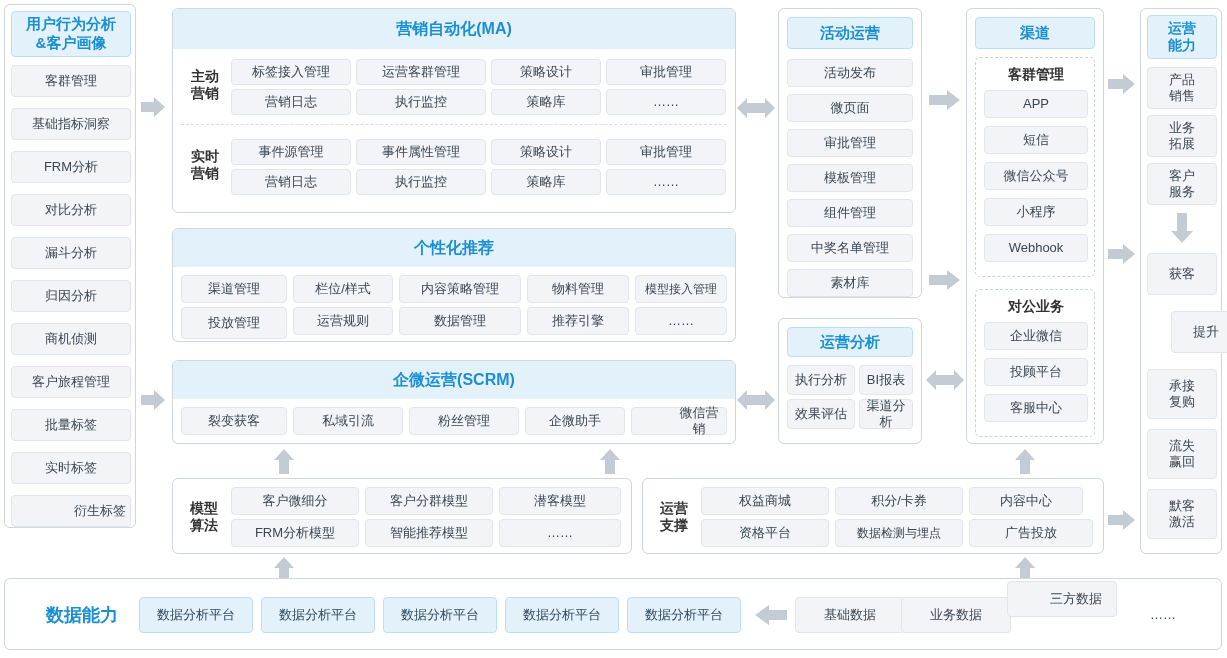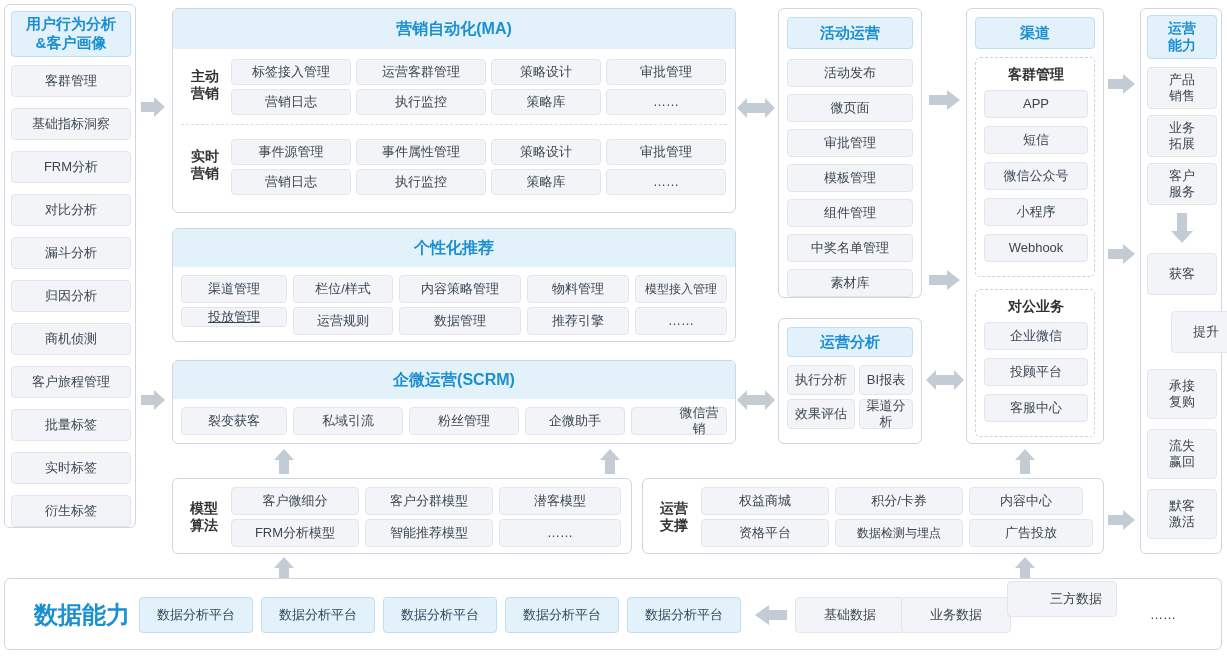--- a/index.html
+++ b/index.html
@@ -107,21 +107,21 @@
       </div>
     <div class="cell" style="position:absolute;left:6px;top:361px;width:120px;height:32px;">
         <span>客户旅程管理</span>
       </div>
     <div class="cell" style="position:absolute;left:6px;top:404px;width:120px;height:32px;">
         <span>批量标签</span>
       </div>
     <div class="cell" style="position:absolute;left:6px;top:447px;width:120px;height:32px;">
         <span>实时标签</span>
       </div>
-    <div class="cell" style="position:absolute;left:6px;top:490px;width:120px;height:32px;">
+    <div class="cell" style="position:absolute;left:6px;top:490px;width:120px;height:32px;justify-content:flex-end;">
         <span>衍生标签</span>
       </div>
   </div>
 
   <div class="arrow" style="left:139px; top:95px; width:28px; height:24px;">
     <svg width="28" height="22" viewBox="0 0 28 22">
         <path d="M2 6 h13 v-5 l11 10 -11 10 v-5 h-13 z" fill="#c3ccd4"></path>
       </svg>
   </div>
   <div class="arrow" style="left:139px; top:388px; width:28px; height:24px;">
@@ -211,21 +211,21 @@
     <div class="cell" style="position:absolute;left:226px;top:46px;width:122px;height:28px;">
         <span>内容策略管理</span>
       </div>
     <div class="cell" style="position:absolute;left:354px;top:46px;width:102px;height:28px;">
         <span>物料管理</span>
       </div>
     <div class="cell" style="position:absolute;left:462px;top:46px;width:92px;height:28px;font-size:12px;">
         <span>模型接入管理</span>
       </div>
 
-    <div class="cell" style="position:absolute;left:8px;top:78px;width:106px;height:20px;text-decoration:underline;">
+    <div class="cell" style="position:absolute;left:8px;top:78px;width:106px;height:32px;">
         <span>投放管理</span>
       </div>
     <div class="cell" style="position:absolute;left:120px;top:78px;width:100px;height:28px;">
         <span>运营规则</span>
       </div>
     <div class="cell" style="position:absolute;left:226px;top:78px;width:122px;height:28px;">
         <span>数据管理</span>
       </div>
     <div class="cell" style="position:absolute;left:354px;top:78px;width:102px;height:28px;">
         <span>推荐引擎</span>
@@ -504,21 +504,21 @@
       <span>流失</span>
       <span>赢回</span>
     </div>
     <div class="cell" style="position:absolute;left:6px;top:480px;width:70px;height:50px;flex-direction:column;line-height:1.25;">
       <span>默客</span>
       <span>激活</span>
     </div>
   </div>
 
   <div class="panel" style="left:4px; top:578px; width:1218px; height:72px;">
-    <div style="position:absolute;left:22px;top:20px;width:110px;height:32px;display:flex;align-items:center;justify-content:center;color:#1a8fd1;font-weight:bold;font-size:24px;">
+    <div style="position:absolute;left:22px;top:20px;width:110px;height:32px;display:flex;align-items:center;justify-content:center;color:#1a8fd1;font-weight:bold;font-size:18px;">
       <span>数据能力</span>
     </div>
 
     <div class="cell" style="position:absolute;left:134px;top:18px;width:114px;height:36px;background:#e3f1fb;border-color:#bcdff3;color:#2f4a5c;">
         <span>数据分析平台</span>
       </div>
     <div class="cell" style="position:absolute;left:256px;top:18px;width:114px;height:36px;background:#e3f1fb;border-color:#bcdff3;color:#2f4a5c;">
         <span>数据分析平台</span>
       </div>
     <div class="cell" style="position:absolute;left:378px;top:18px;width:114px;height:36px;background:#e3f1fb;border-color:#bcdff3;color:#2f4a5c;">

